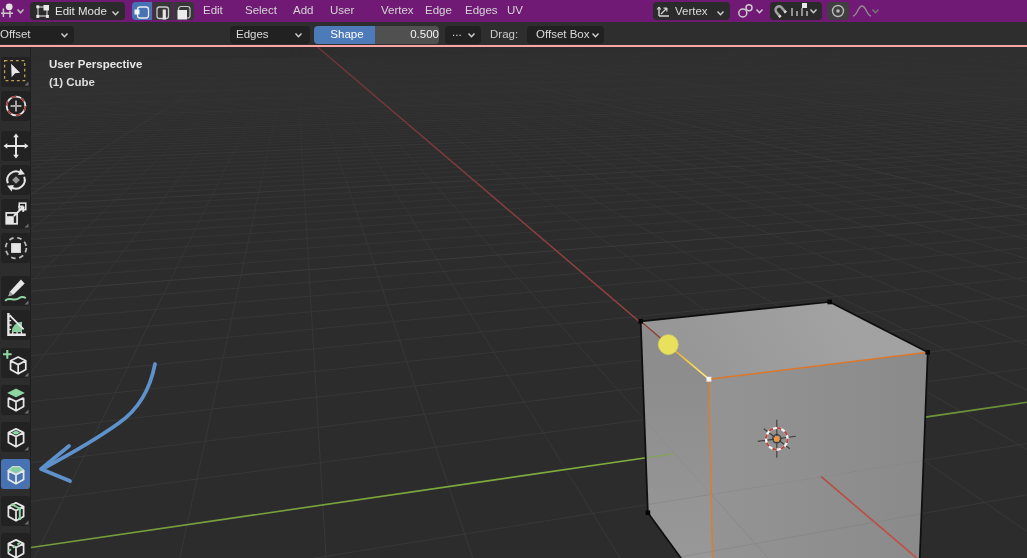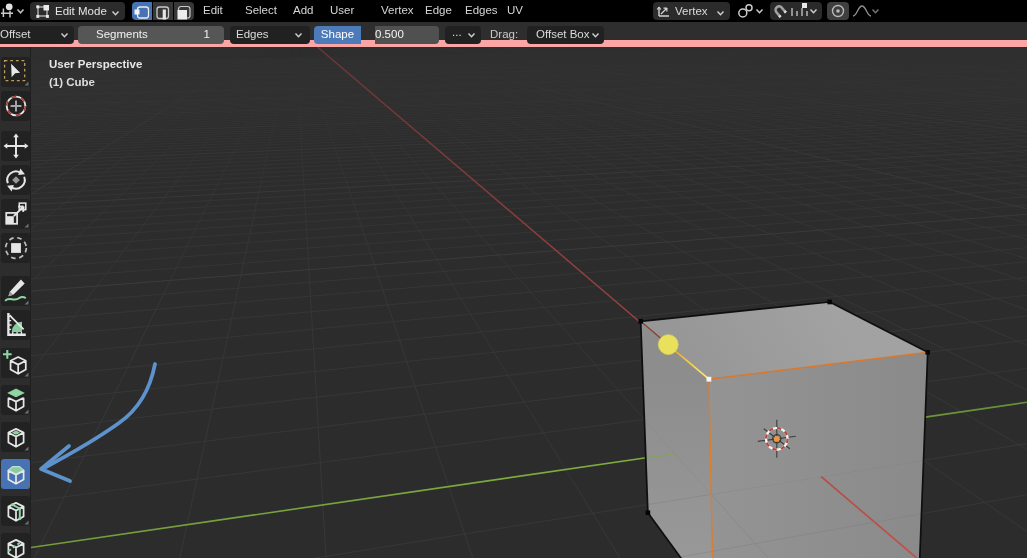--- a/index.html
+++ b/index.html
@@ -1,21 +1,21 @@
 <!DOCTYPE html>
 <html><head><meta charset="utf-8"><style>
 html,body{margin:0;padding:0}
 body{width:1027px;height:558px;overflow:hidden;background:#1c1c1c;font-family:"Liberation Sans",sans-serif;font-size:11.5px;position:relative}
 #vp{position:absolute;left:0;top:0}
-.row1{position:absolute;left:0;top:0;width:1027px;height:30px;background:#000000;z-index:5}
+.row1{position:absolute;left:0;top:0;width:1027px;height:30px;background:#701a75;z-index:5}
 .row1 .pill{position:absolute;top:2px;height:18px;background:#2b2b2b;border-radius:4px}
 .mbtn{position:absolute;top:2px;width:20px;height:18px;background:#373737}
 .mbtn.active{background:#4772b3}
 .menu{position:absolute;top:3.5px;color:#d5d5d5}
-.row2{position:absolute;left:0;top:22px;width:1027px;height:25px;background:#2e2e2e;z-index:5;border-bottom:7px solid #fca5a5;box-sizing:border-box}
+.row2{position:absolute;left:0;top:22px;width:1027px;height:25px;background:#2e2e2e;z-index:5;border-bottom:2px solid #fca5a5;box-sizing:border-box}
 .fld{position:absolute;top:4px;height:18px;border-radius:4px}
 .fld.dark{background:#212121}
 .toolbar{position:absolute;left:0;top:47px;width:31px;height:511px;background:#2d2d2d;z-index:4;border-right:1px solid #1f1f1f;box-sizing:border-box}
 .tile{position:absolute;left:1px;width:29px;height:30px;background:#222222;border-radius:3px}
 .tile.active{background:#4772b3}
 </style></head>
 <body>
 
 <svg id="vp" width="1027" height="558" viewBox="0 0 1027 558">
 <defs>
@@ -303,35 +303,31 @@
       <path d="M1.5,1.5 L4.5,4.8 L7.5,1.5" fill="none" stroke="#777777" stroke-width="1.4"></path>
     </svg>
 </div>
 <div class="row2">
  <div class="fld dark" style="left:-4px;width:78px">
    <span style="position:absolute;left:4px;top:2px;color:#dadada">Offset</span>
    <svg width="9" height="7" style="position:absolute;left:64px;top:6px">
         <path d="M1.5,1.5 L4.5,4.8 L7.5,1.5" fill="none" stroke="#cfcfcf" stroke-width="1.4"></path>
       </svg>
  </div>
- <div class="fld" style="left:78px;width:146px;background:#565656">
-   <span style="position:absolute;left:18px;top:2px;color:#f1f1f1">Segments</span>
-   <span style="position:absolute;right:14px;top:2px;color:#f1f1f1">1</span>
- </div>
  <div class="fld dark" style="left:230px;width:80px">
    <span style="position:absolute;left:6px;top:2px;color:#dadada">Edges</span>
    <svg width="9" height="7" style="position:absolute;left:64px;top:6px">
         <path d="M1.5,1.5 L4.5,4.8 L7.5,1.5" fill="none" stroke="#cfcfcf" stroke-width="1.4"></path>
       </svg>
  </div>
- <div class="fld" style="left:314px;width:47px;background:#4d7ab8;border-radius:4px 0 0 4px">
+ <div class="fld" style="left:314px;width:66px;background:#4d7ab8;border-radius:4px 0 0 4px">
    <span style="position:absolute;left:0;right:0;top:2px;text-align:center;color:#ffffff">Shape</span>
  </div>
  <div class="fld" style="left:375px;width:64px;background:#505050;border-radius:0 4px 4px 0">
-   <span style="position:absolute;left:0;right:0;top:2px;text-align:left;color:#f4f4f4">0.500</span>
+   <span style="position:absolute;left:0;right:0;top:2px;text-align:right;color:#f4f4f4">0.500</span>
  </div>
  <div class="fld dark" style="left:445px;width:36px">
    <span style="position:absolute;left:7px;top:0px;color:#dadada">...</span>
    <svg width="9" height="7" style="position:absolute;left:22px;top:6px">
         <path d="M1.5,1.5 L4.5,4.8 L7.5,1.5" fill="none" stroke="#cfcfcf" stroke-width="1.4"></path>
       </svg>
  </div>
  <span style="position:absolute;left:490px;top:6px;color:#c9c9c9">Drag:</span>
  <div class="fld dark" style="left:527px;width:77px">
    <span style="position:absolute;left:9px;top:2px;color:#dadada">Offset Box</span>

